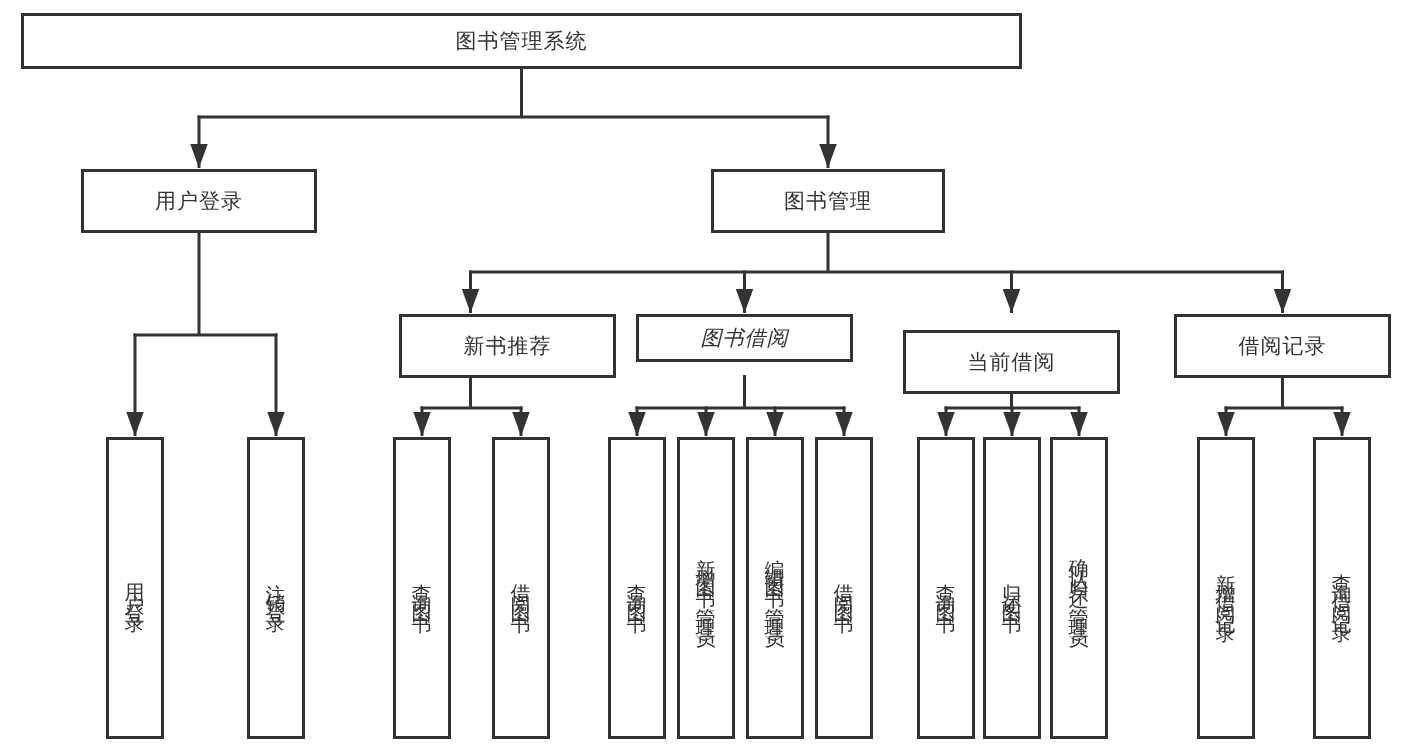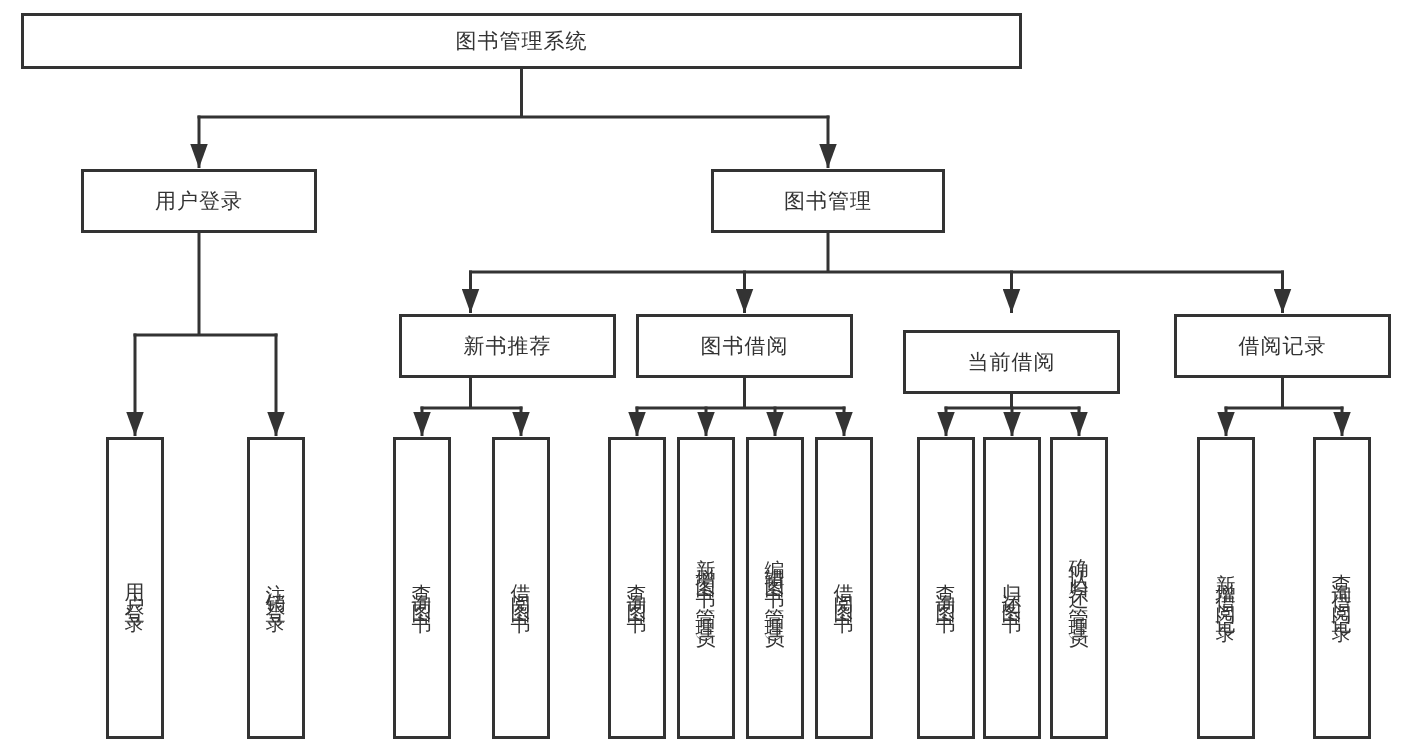--- a/index.html
+++ b/index.html
@@ -20,21 +20,21 @@
   .leaf span{display:block;}
   .watermark{
     position:absolute;right:8px;bottom:3px;z-index:5;
     font-size:18px;letter-spacing:1px;color:rgba(145,145,145,0.85);white-space:nowrap;
   }
   
   #n-root{left:21px;top:13px;width:1001px;height:56px;}
   #n-user{left:81px;top:169px;width:236px;height:64px;}
   #n-mgmt{left:711px;top:169px;width:234px;height:64px;}
   #n-l3-0{left:362px;top:314px;width:217px;height:64px;margin-left:37px;}
-  #n-l3-1{left:636px;top:314px;width:217px;height:64px;}
+  #n-l3-1{left:636px;top:314px;width:217px;height:48px;font-style:italic;}
   #n-l3-2{left:903px;top:314px;width:217px;height:64px;margin-top:16px;}
   #n-l3-3{left:1174px;top:314px;width:217px;height:64px;}
   .leaf{top:437px;width:58px;height:302px;position:absolute;}
   #lf-user-0{left:106px;} #lf-user-1{left:247px;}
   #lf-rec-0{left:393px;}  #lf-rec-1{left:492px;}
   #lf-bor-0{left:608px;}  #lf-bor-1{left:677px;} #lf-bor-2{left:746px;} #lf-bor-3{left:815px;}
   #lf-cur-0{left:917px;}  #lf-cur-1{left:983px;} #lf-cur-2{left:1050px;}
   #lf-rcd-0{left:1197px;} #lf-rcd-1{left:1313px;}
 </style>
 </head>

